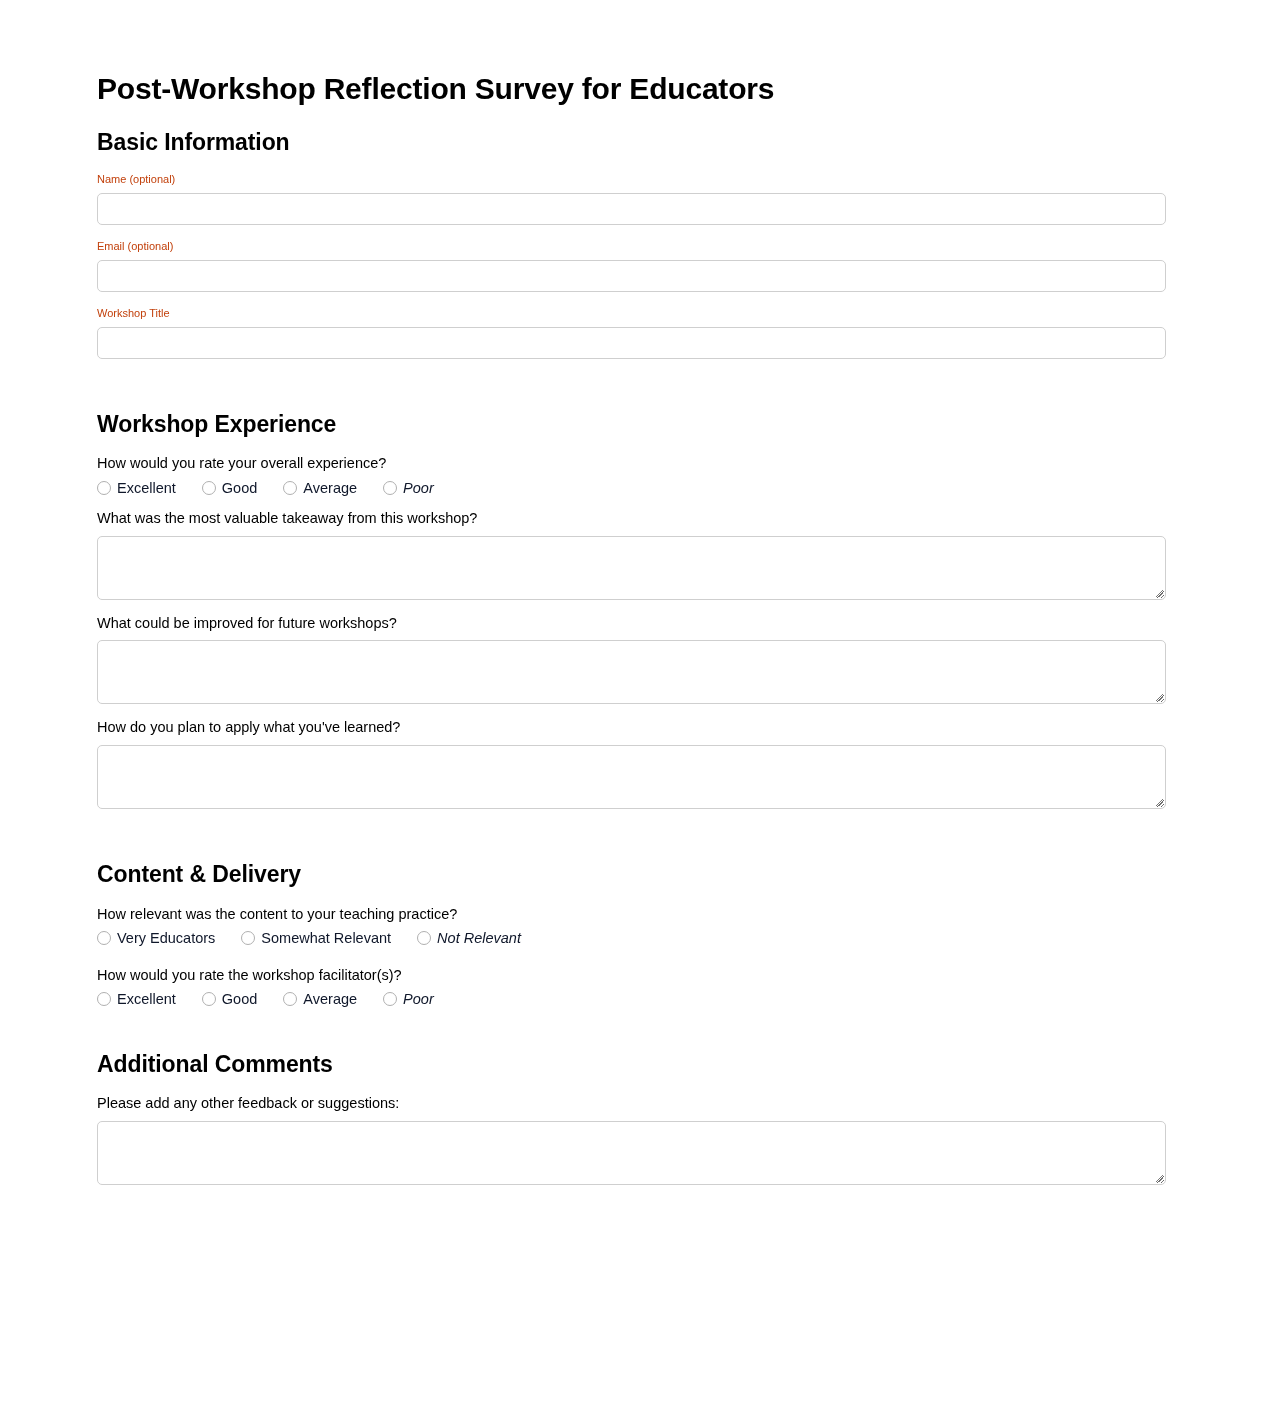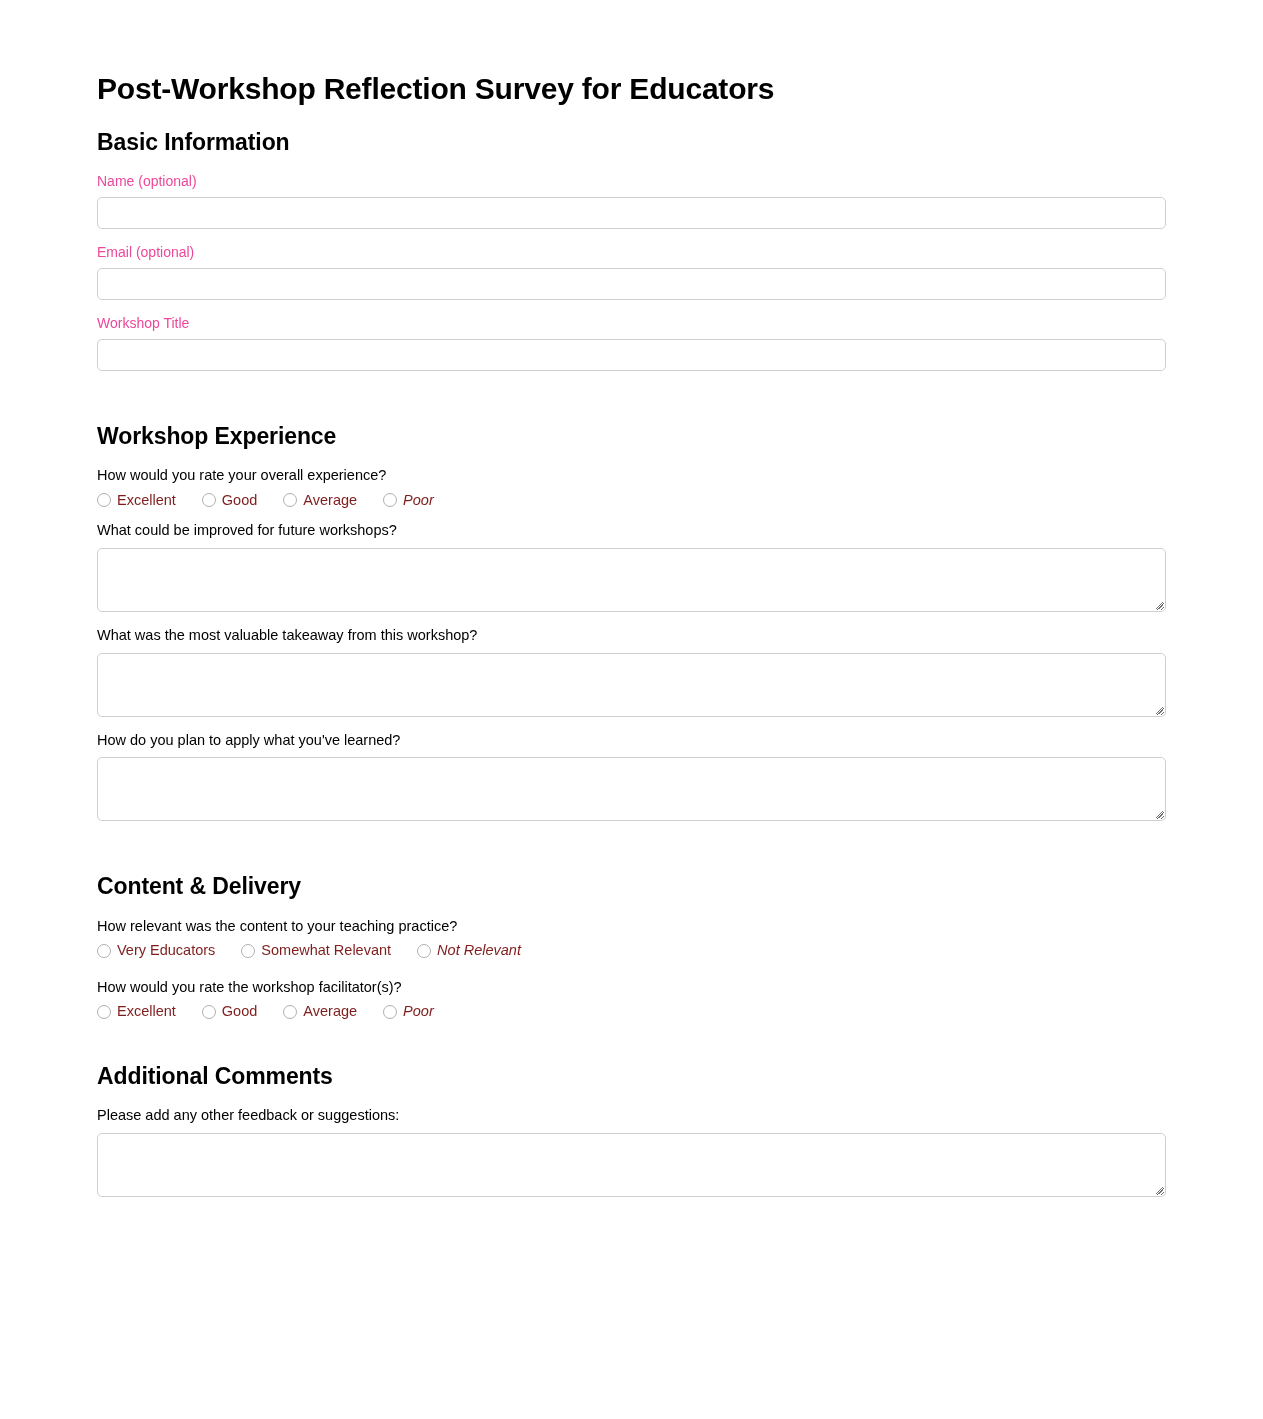--- a/index.html
+++ b/index.html
@@ -40,24 +40,24 @@
     margin-top: 52px;
   }
   .section.gap-top-small {
     margin-top: 44px;
   }
   .field {
     margin-bottom: 14px;
   }
   .field-label {
     display: block;
-    font-size: 14px;
+    font-size: 11px;
     line-height: 1.35;
     margin-bottom: 6px;
-    color: #ec4899;
+    color: #c2410c;
   }
   .text-input {
     box-sizing: border-box;
     display: block;
     width: 1069px;
     height: 32px;
     padding: 2px 6px;
     font-family: "Liberation Sans", sans-serif;
     font-size: 14px;
     color: #000;
@@ -115,21 +115,21 @@
     width: 12px;
     height: 12px;
     border: 1px solid #b0b0b0;
     border-radius: 50%;
     background: #fff;
     margin-right: 6px;
     flex: 0 0 auto;
   }
   .radio-label {
     font-size: 14.5px;
-    color: #7f1d1d;
+    color: #0f172a;
   }
   .ta-wrap {
     position: relative;
     width: 1069px;
   }
   .resize-grip {
     position: absolute;
     right: 2px;
     bottom: 2px;
     width: 11px;
@@ -182,31 +182,31 @@
           <span class="radio-label">Average</span>
         </label>
         <label class="radio-option">
           <span class="radio-mark"></span>
           <span class="radio-label">Poor</span>
         </label>
       </div>
     </div>
 
     <div class="qblock tight">
+      <p class="question-text">What was the most valuable takeaway from this workshop?</p>
+      <div class="ta-wrap">
+        <textarea class="text-area" style=""></textarea>
+        <svg class="resize-grip" viewBox="0 0 11 11">
+          <path d="M10 3 L3 10 M10 6 L6 10 M10 9 L9 10" stroke="#7a7a7a" stroke-width="1" fill="none"></path>
+        </svg>
+      </div>
+    </div>
+
+    <div class="qblock tight">
       <p class="question-text">What could be improved for future workshops?</p>
-      <div class="ta-wrap">
-        <textarea class="text-area" style=""></textarea>
-        <svg class="resize-grip" viewBox="0 0 11 11">
-          <path d="M10 3 L3 10 M10 6 L6 10 M10 9 L9 10" stroke="#7a7a7a" stroke-width="1" fill="none"></path>
-        </svg>
-      </div>
-    </div>
-
-    <div class="qblock tight">
-      <p class="question-text">What was the most valuable takeaway from this workshop?</p>
       <div class="ta-wrap">
         <textarea class="text-area" style=""></textarea>
         <svg class="resize-grip" viewBox="0 0 11 11">
           <path d="M10 3 L3 10 M10 6 L6 10 M10 9 L9 10" stroke="#7a7a7a" stroke-width="1" fill="none"></path>
         </svg>
       </div>
     </div>
 
     <div class="qblock tight">
       <p class="question-text">How do you plan to apply what you've learned?</p>

